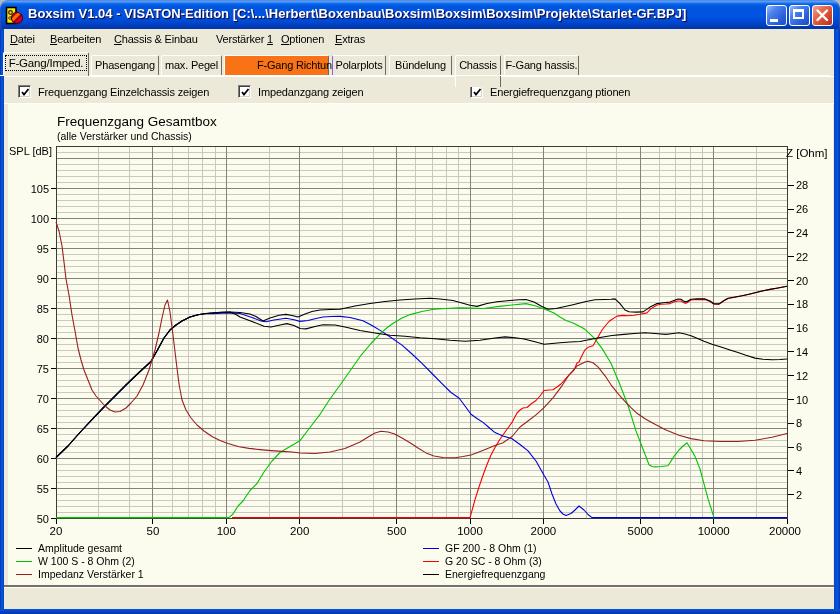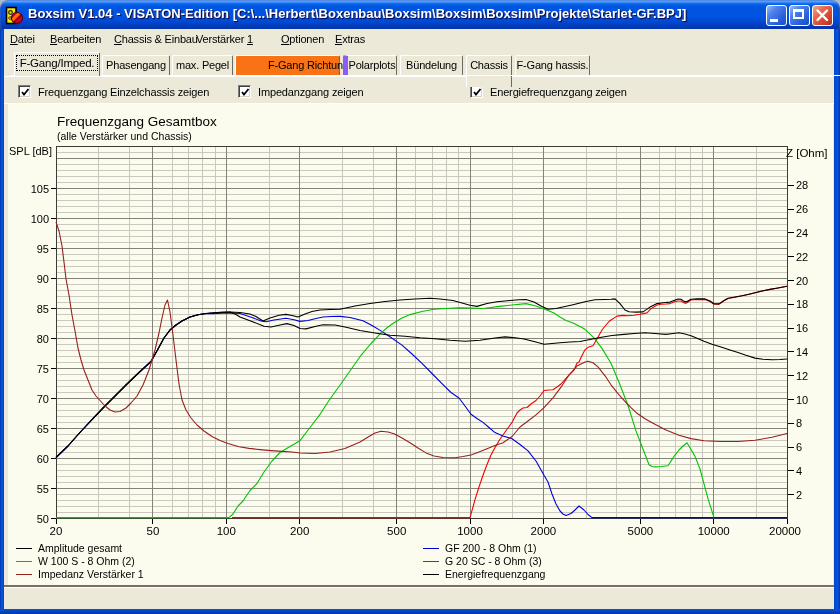--- a/index.html
+++ b/index.html
@@ -11,21 +11,21 @@
      border-radius:8px 8px 0 0;padding-left:16px; }
   .titlebar::after { content:""; position:absolute; left:0; top:0; width:100%; height:100%;
      border-radius:8px 8px 0 0; box-shadow:inset 0 2px 2px rgba(160,200,255,.45), inset 2px 0 2px rgba(30,60,160,.5), inset -2px 0 2px rgba(30,60,160,.5); }
   .title { position:absolute; left:28px; top:6px; color:#fff; font-size:13px; letter-spacing:-0.2px; font-weight:bold;
      text-shadow:1px 1px 1px #103;  white-space:nowrap; letter-spacing:0px; }
   .btn { position:absolute; top:5px; width:21px; height:21px; border-radius:3px;
      border:1px solid #fff; color:#fff; }
   .bmin,.bmax { background:linear-gradient(135deg,#9cbdf5 0%,#4d82ef 30%,#2a60d8 70%,#1c4ec4 100%); }
   .bclose { background:linear-gradient(135deg,#f0a692 0%,#e66a50 35%,#d8492e 65%,#b23322 100%); }
   .menubar { position:absolute; left:4px; top:29px; width:830px; height:19px; background:#ece9d8; }
-  .tabstrip { position:absolute; left:11px; top:48px; width:830px; height:28px; background:#ece9d8; }
+  .tabstrip { position:absolute; left:0; top:48px; width:830px; height:28px; background:#ece9d8; }
   .tabline { position:absolute; left:0px; top:27px; width:830px; height:1px; background:#fff; z-index:2; }
   .cbrow { position:absolute; left:4px; top:76px; width:830px; height:28px; background:#ece9d8;text-decoration:underline; }
   .chart { position:absolute; left:8px; top:104px; width:825px; height:481px; background:#fcfcee; }
   .divider { position:absolute; left:4px; top:585px; width:830px; height:4px; background:#ece9d8;
       border-top:2px solid #757069; }
   .divider::after { content:""; position:absolute; left:0; top:0px; width:830px; height:1px; background:#fff; }
   .status { position:absolute; left:4px; top:589px; width:830px; height:20px; border-bottom:1px solid #fffef5; background:#ece9d8;
       font-size:12px; color:#000; padding:4px 0 0 3px; }
   .bleft { position:absolute; left:0; top:29px; width:4px; height:585px; background:linear-gradient(90deg,#0136a8,#0853dd 40%,#0347c6); }
   .bright { position:absolute; left:834px; top:29px; width:6px; height:585px; background:linear-gradient(90deg,#0347c6,#0853dd 60%,#0136a8); }
@@ -53,32 +53,32 @@
     <div class="btn bclose" style="left:812px;">
       <svg width="19" height="19" viewBox="0 0 19 19">
           <path d="M4.5,4.5 L14,14 M14,4.5 L4.5,14" stroke="#fff" stroke-width="2.4" stroke-linecap="round"></path>
         </svg>
     </div>
   </div>
   <div class="menubar">
       <div style="position:absolute;left:6px;top:4px;font-size:11px;letter-spacing:-0.2px;white-space:nowrap;"><u>D</u>atei</div>
 <div style="position:absolute;left:46px;top:4px;font-size:11px;letter-spacing:-0.2px;white-space:nowrap;"><u>B</u>earbeiten</div>
 <div style="position:absolute;left:110px;top:4px;font-size:11px;letter-spacing:-0.2px;white-space:nowrap;"><u>C</u>hassis &amp; Einbau</div>
-<div style="position:absolute;left:192px;top:4px;font-size:11px;letter-spacing:-0.2px;white-space:nowrap;">Verstärker <u>1</u></div>
+<div style="position:absolute;left:212px;top:4px;font-size:11px;letter-spacing:-0.2px;white-space:nowrap;">Verstärker <u>1</u></div>
 <div style="position:absolute;left:277px;top:4px;font-size:11px;letter-spacing:-0.2px;white-space:nowrap;"><u>O</u>ptionen</div>
 <div style="position:absolute;left:331px;top:4px;font-size:11px;letter-spacing:-0.2px;white-space:nowrap;"><u>E</u>xtras</div>
 <div style="position:absolute;left:376px;top:20px;font-size:16px;letter-spacing:-0.2px;white-space:nowrap;"><u>H</u>ilfe</div>
     </div>
   <div class="tabstrip">
       <div class="tabline"></div>
       <div style="position:absolute;left:3px;top:4px;width:86px;height:24px;background:#ece9d8;border-top:1px solid #fff;border-left:1px solid #fff;border-right:1px solid #6a6a61;border-radius:2px 2px 0 0;z-index:3;text-align:center;white-space:nowrap;"><span style="display:inline-block;margin-top:2px;border:1px dotted #000;padding:1px 3px;font-size:11.5px;letter-spacing:-0.2px;">F-Gang/Imped.</span></div>
 <div style="position:absolute;left:91px;top:7px;width:68px;height:20px;background:#ece9d8;border-top:1px solid #fff;border-left:1px solid #fff;border-right:1px solid #6a6a61;border-radius:2px 2px 0 0;z-index:1;text-align:center;font-size:11px;letter-spacing:-0.2px;line-height:19px;white-space:nowrap;">Phasengang</div>
 <div style="position:absolute;left:161px;top:7px;width:61px;height:20px;background:#ece9d8;border-top:1px solid #fff;border-left:1px solid #fff;border-right:1px solid #6a6a61;border-radius:2px 2px 0 0;z-index:1;text-align:center;font-size:11px;letter-spacing:-0.2px;line-height:19px;white-space:nowrap;">max. Pegel</div>
 <div style="position:absolute;left:224px;top:7px;width:105px;height:20px;background:#f97316;border-top:1px solid #fff;border-left:1px solid #fff;border-right:1px solid #6a6a61;border-radius:2px 2px 0 0;z-index:1;text-align:center;font-size:11px;letter-spacing:-0.2px;line-height:19px;white-space:nowrap;padding-left:32px;">F-Gang Richtungen</div>
-<div style="position:absolute;left:332px;top:7px;width:54px;height:20px;background:#ece9d8;border-top:1px solid #fff;border-left:5px solid #8b5cf6;border-right:1px solid #6a6a61;border-radius:2px 2px 0 0;z-index:1;text-align:center;font-size:11px;letter-spacing:-0.2px;line-height:19px;white-space:nowrap;">Polarplots</div>
+<div style="position:absolute;left:332px;top:7px;width:54px;height:20px;background:#ece9d8;border-top:1px solid #fff;border-left:1px solid #8b5cf6;border-right:1px solid #6a6a61;border-radius:2px 2px 0 0;z-index:1;text-align:center;font-size:11px;letter-spacing:-0.2px;line-height:19px;white-space:nowrap;">Polarplots</div>
 <div style="position:absolute;left:389px;top:7px;width:63px;height:20px;background:#ece9d8;border-top:1px solid #fff;border-left:1px solid #fff;border-right:1px solid #6a6a61;border-radius:2px 2px 0 0;z-index:1;text-align:center;font-size:11px;letter-spacing:-0.2px;line-height:19px;white-space:nowrap;">Bündelung</div>
 <div style="position:absolute;left:455px;top:7px;width:46px;height:32px;background:#ece9d8;border-top:1px solid #fff;border-left:1px solid #fff;border-right:1px solid #6a6a61;border-radius:2px 2px 0 0;z-index:1;text-align:center;font-size:11px;letter-spacing:-0.2px;line-height:19px;white-space:nowrap;">Chassis</div>
 <div style="position:absolute;left:504px;top:7px;width:75px;height:20px;background:#ece9d8;border-top:1px solid #fff;border-left:1px solid #fff;border-right:1px solid #6a6a61;border-radius:2px 2px 0 0;z-index:1;text-align:center;font-size:11px;letter-spacing:-0.2px;line-height:19px;white-space:nowrap;">F-Gang hassis.</div>
     </div>
   <div class="cbrow" style="border-top:1px solid #fff;border-bottom:1px solid #fff;">
     <div style="position:absolute;left:14px;top:8px;width:13px;height:13px;background:#fff;border-top:1px solid #808080;border-left:1px solid #808080;border-right:1px solid #fff;border-bottom:1px solid #fff;box-shadow:inset 1px 1px 0 #404040, inset -1px -1px 0 #d4d0c8;">
 <svg width="13" height="13" viewBox="0 0 13 13" style="position:absolute;left:0;top:0;">
           <path d="M3,6 L5,8.5 L9.5,3" stroke="#000" stroke-width="1.8" fill="none"></path>
         </svg>
       </div>
@@ -87,21 +87,21 @@
 <svg width="13" height="13" viewBox="0 0 13 13" style="position:absolute;left:0;top:0;">
           <path d="M3,6 L5,8.5 L9.5,3" stroke="#000" stroke-width="1.8" fill="none"></path>
         </svg>
       </div>
 <div style="position:absolute;left:254px;top:8px;font-size:11px;letter-spacing:-0.15px;line-height:14px;color:#000;">Impedanzgang zeigen</div>
     <div style="position:absolute;left:466px;top:8px;width:13px;height:13px;background:#fff;border-top:1px solid #808080;border-left:1px solid #808080;border-right:1px solid #fff;border-bottom:1px solid #fff;box-shadow:inset 1px 1px 0 #404040, inset -1px -1px 0 #d4d0c8;">
 <svg width="13" height="13" viewBox="0 0 13 13" style="position:absolute;left:0;top:0;">
           <path d="M3,6 L5,8.5 L9.5,3" stroke="#000" stroke-width="1.8" fill="none"></path>
         </svg>
       </div>
-<div style="position:absolute;left:486px;top:8px;font-size:11px;letter-spacing:-0.15px;line-height:14px;color:#000;">Energiefrequenzgang zeigen</div>
+<div style="position:absolute;left:486px;top:8px;font-size:11px;letter-spacing:-0.15px;line-height:14px;color:#000;">Energiefrequenzgang ptionen</div>
   </div>
   <div class="chart"></div>
   <svg width="840" height="614" viewBox="0 0 840 614" style="position:absolute;left:0;top:0;" shape-rendering="crispEdges" font-family="Liberation Sans, sans-serif">
 <path d="M56.0,512.5H787.0 M56.0,506.5H787.0 M56.0,500.5H787.0 M56.0,494.5H787.0 M56.0,482.5H787.0 M56.0,476.5H787.0 M56.0,470.5H787.0 M56.0,464.5H787.0 M56.0,452.5H787.0 M56.0,446.5H787.0 M56.0,440.5H787.0 M56.0,434.5H787.0 M56.0,422.5H787.0 M56.0,416.5H787.0 M56.0,410.5H787.0 M56.0,404.5H787.0 M56.0,392.5H787.0 M56.0,386.5H787.0 M56.0,380.5H787.0 M56.0,374.5H787.0 M56.0,362.5H787.0 M56.0,356.5H787.0 M56.0,350.5H787.0 M56.0,344.5H787.0 M56.0,332.5H787.0 M56.0,326.5H787.0 M56.0,320.5H787.0 M56.0,314.5H787.0 M56.0,302.5H787.0 M56.0,296.5H787.0 M56.0,290.5H787.0 M56.0,284.5H787.0 M56.0,272.5H787.0 M56.0,266.5H787.0 M56.0,260.5H787.0 M56.0,254.5H787.0 M56.0,242.5H787.0 M56.0,236.5H787.0 M56.0,230.5H787.0 M56.0,224.5H787.0 M56.0,212.5H787.0 M56.0,206.5H787.0 M56.0,200.5H787.0 M56.0,194.5H787.0 M56.0,182.5H787.0 M56.0,176.5H787.0 M56.0,170.5H787.0 M56.0,164.5H787.0 M56.0,152.5H787.0 M98.5,146.0V518.0 M129.5,146.0V518.0 M172.5,146.0V518.0 M188.5,146.0V518.0 M202.5,146.0V518.0 M215.5,146.0V518.0 M269.5,146.0V518.0 M342.5,146.0V518.0 M373.5,146.0V518.0 M415.5,146.0V518.0 M432.5,146.0V518.0 M446.5,146.0V518.0 M458.5,146.0V518.0 M512.5,146.0V518.0 M586.5,146.0V518.0 M616.5,146.0V518.0 M659.5,146.0V518.0 M675.5,146.0V518.0 M690.5,146.0V518.0 M702.5,146.0V518.0 M756.5,146.0V518.0" stroke="#c9c9c0" fill="none" stroke-width="1"></path>
 <path d="M56.0,488.5H787.0 M56.0,458.5H787.0 M56.0,428.5H787.0 M56.0,398.5H787.0 M56.0,368.5H787.0 M56.0,338.5H787.0 M56.0,308.5H787.0 M56.0,278.5H787.0 M56.0,248.5H787.0 M56.0,218.5H787.0 M56.0,188.5H787.0 M56.0,158.5H787.0 M152.5,146.0V518.0 M226.5,146.0V518.0 M299.5,146.0V518.0 M396.5,146.0V518.0 M470.5,146.0V518.0 M543.5,146.0V518.0 M640.5,146.0V518.0 M713.5,146.0V518.0" stroke="#83837b" fill="none" stroke-width="1"></path>
 <rect x="56.5" y="146.5" width="731" height="372" fill="none" stroke="#3c3c38" stroke-width="1"></rect>
 <path d="M50.5,518.5H56.0 M50.5,488.5H56.0 M50.5,458.5H56.0 M50.5,428.5H56.0 M50.5,398.5H56.0 M50.5,368.5H56.0 M50.5,338.5H56.0 M50.5,308.5H56.0 M50.5,278.5H56.0 M50.5,248.5H56.0 M50.5,218.5H56.0 M50.5,188.5H56.0 M787.5,494.7H794.0 M787.5,470.9H794.0 M787.5,447.1H794.0 M787.5,423.3H794.0 M787.5,399.5H794.0 M787.5,375.7H794.0 M787.5,351.9H794.0 M787.5,328.1H794.0 M787.5,304.3H794.0 M787.5,280.5H794.0 M787.5,256.7H794.0 M787.5,232.9H794.0 M787.5,209.1H794.0 M787.5,185.3H794.0 M56.5,519.0V523.5 M152.5,519.0V523.5 M226.5,519.0V523.5 M299.5,519.0V523.5 M396.5,519.0V523.5 M470.5,519.0V523.5 M543.5,519.0V523.5 M640.5,519.0V523.5 M713.5,519.0V523.5 M787.5,519.0V523.5" stroke="#000" fill="none" stroke-width="1"></path>
 <text x="49.0" y="522.5" font-size="11" text-anchor="end">50</text>
 <text x="49.0" y="492.5" font-size="11" text-anchor="end">55</text>
 <text x="49.0" y="462.5" font-size="11" text-anchor="end">60</text>

